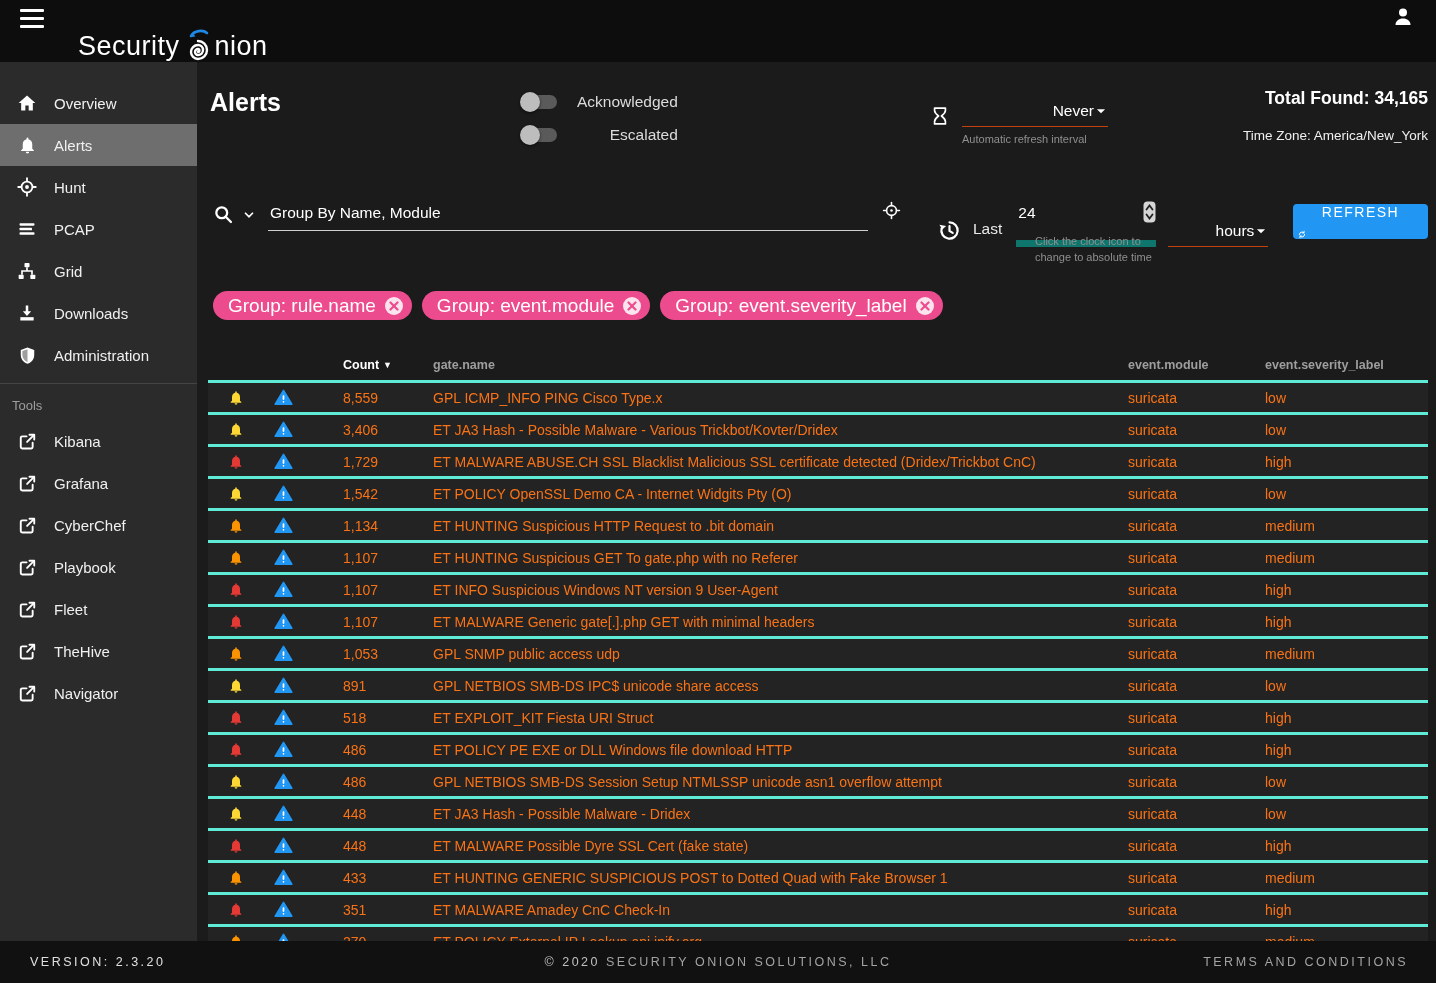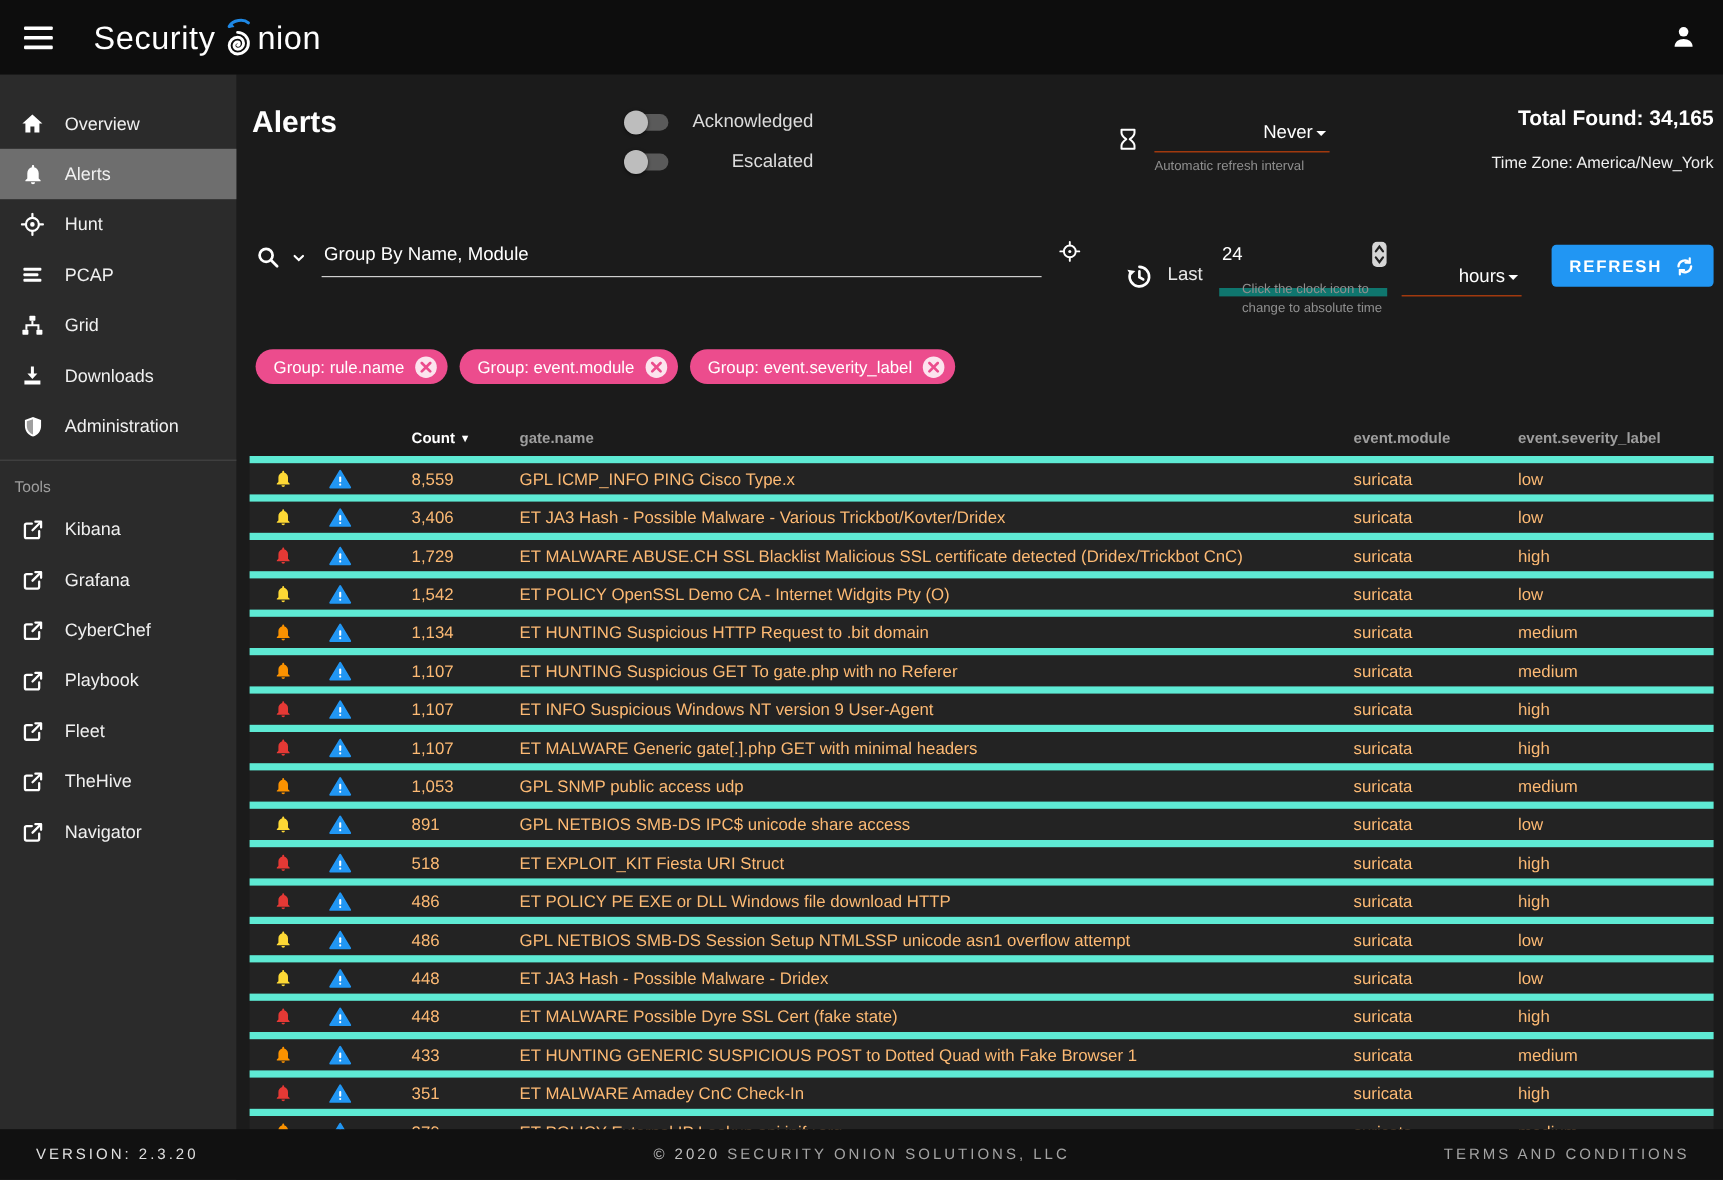--- a/index.html
+++ b/index.html
@@ -1,21 +1,21 @@
 <!DOCTYPE html>
 <html><head>
 <meta charset="utf-8">
 <style>
   * { margin:0; padding:0; box-sizing:border-box; }
   html,body { width:1436px; height:983px; overflow:hidden; background:#1b1b1b;
     font-family:"Liberation Sans", sans-serif; color:#e8e8e8; }
 
   
   .topbar { position:absolute; left:0; top:0; width:100%; height:62px; background:#0d0d0d;
-    display:flex; align-items:center; z-index:30; }
+    display:flex; z-index:30; }
   .hamburger { margin-left:14px; width:36px; height:36px; display:flex; flex-direction:column;
     justify-content:center; gap:5px; cursor:pointer; padding:6px; }
   .hamburger span { display:block; height:3px; background:#fff; border-radius:1px; }
   .logo { margin-left:28px; display:flex; align-items:flex-end; font-size:27px; font-weight:400;
     color:#fff; letter-spacing:.5px; }
   .logo svg { margin:0 1px -4px 2px; }
   .topbar-spacer { flex:1; }
   .user-btn { margin-right:16px; width:34px; height:34px; display:flex; align-items:center;
     justify-content:center; cursor:pointer; }
 
@@ -68,37 +68,37 @@
   .time-row { position:absolute; left:741px; top:138px; display:flex; align-items:flex-end; }
   .time-row .lbl { font-size:15.5px; color:#e8e8e8; margin:0 0 9px 12px; }
   .qty-fld { width:140px; margin-left:14px; border-bottom:7px solid #0f766e; display:flex;
     align-items:center; justify-content:space-between; padding-bottom:16px; }
   .qty-fld input { width:90px; background:transparent; border:none; outline:none; color:#fff;
     font-size:15.5px; font-family:inherit; padding:4px 0 2px 2px; }
   .unit-fld { width:100px; margin-left:12px; }
   .under-hint { position:absolute; left:838px; top:172px; width:140px; font-size:11px; color:#8f8f8f; line-height:1.45; }
 
   .refresh-btn { position:absolute; left:1096px; top:142px; width:135px; height:35px; background:#2196f3;
-    border:none; border-radius:4px; color:#fff; font-family:inherit; font-size:14px; font-weight:bold;
-    letter-spacing:1.5px; display:flex; align-items:center; justify-content:center; gap:10px; cursor:pointer; }
+    border:none; border-radius:4px; color:#fff; font-family:inherit; font-size:14px; font-weight:normal;
+    letter-spacing:1.5px; display:flex; justify-content:center; gap:10px; cursor:pointer;flex-direction:column; }
 
   .chips { position:absolute; left:16px; top:229px; display:flex; gap:10px; }
-  .chip { height:29px; border-radius:15px; background:#ec4c8d; color:#fff; font-size:14px;
+  .chip { height:29px; border-radius:15px; background:#ec4c8d; color:#fff; font-size:19px;
     display:flex; align-items:center; padding:0 9px 0 15px; gap:9px; cursor:pointer; }
   .chip-close { width:18px; height:18px; border-radius:50%; background:rgba(255,255,255,.85);
     display:flex; align-items:center; justify-content:center; cursor:pointer; }
 
   
   .table { position:absolute; left:11px; top:288px; width:1220px; }
   .trow { display:grid; grid-template-columns:55px 40px 130px 695px 137px 1fr; align-items:center; }
   .thead { height:30px; font-size:12.5px; font-weight:bold; color:#9e9e9e; }
   .thead .c-count { color:#fff; display:flex; align-items:center; gap:4px; }
   .sort-arrow { font-size:9px; color:#fff; }
   .c-count { padding-left:40px; }
-  .data-row { height:32px; background:#232323; border-top:6px solid #5eead4; font-size:14px; color:#fdba74; cursor:pointer; }
+  .data-row { height:32px; background:#232323; border-top:3px solid #5eead4; font-size:14px; color:#f97316; cursor:pointer; }
   .cell-icon { display:flex; align-items:center; justify-content:center; }
   .c-rule, .c-module, .c-sev { white-space:nowrap; overflow:hidden; }
 </style>
 </head>
 <body>
 
 <div class="topbar">
   <div class="hamburger">
       <span></span>
       <span></span>

